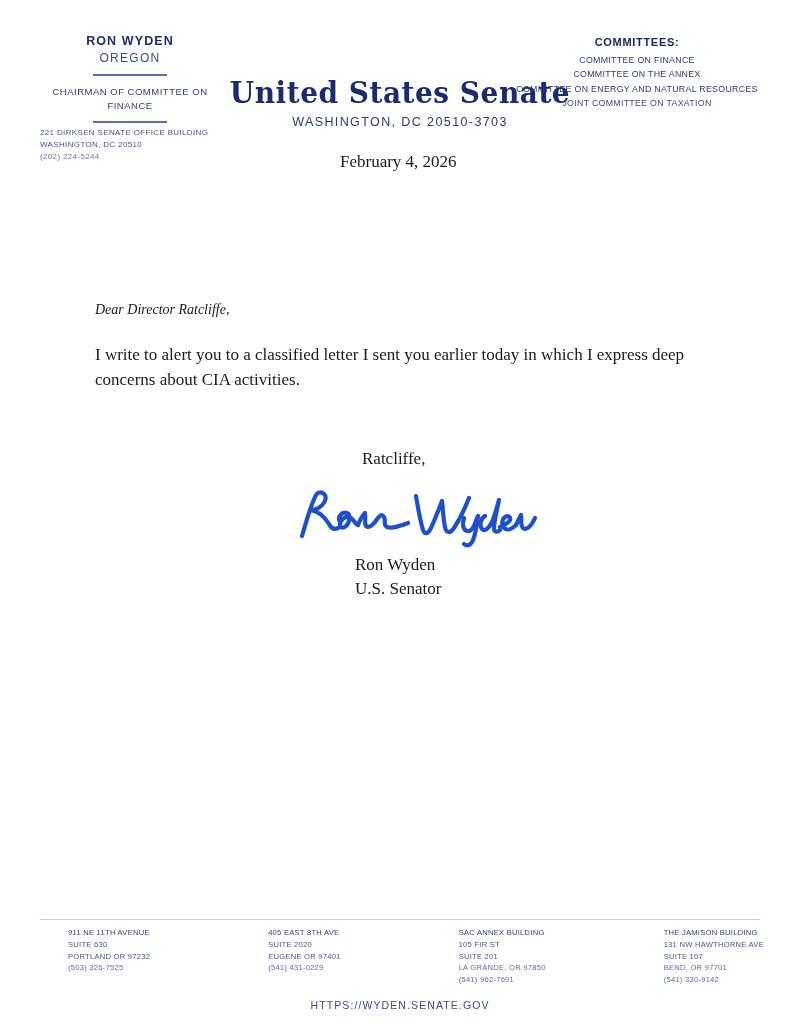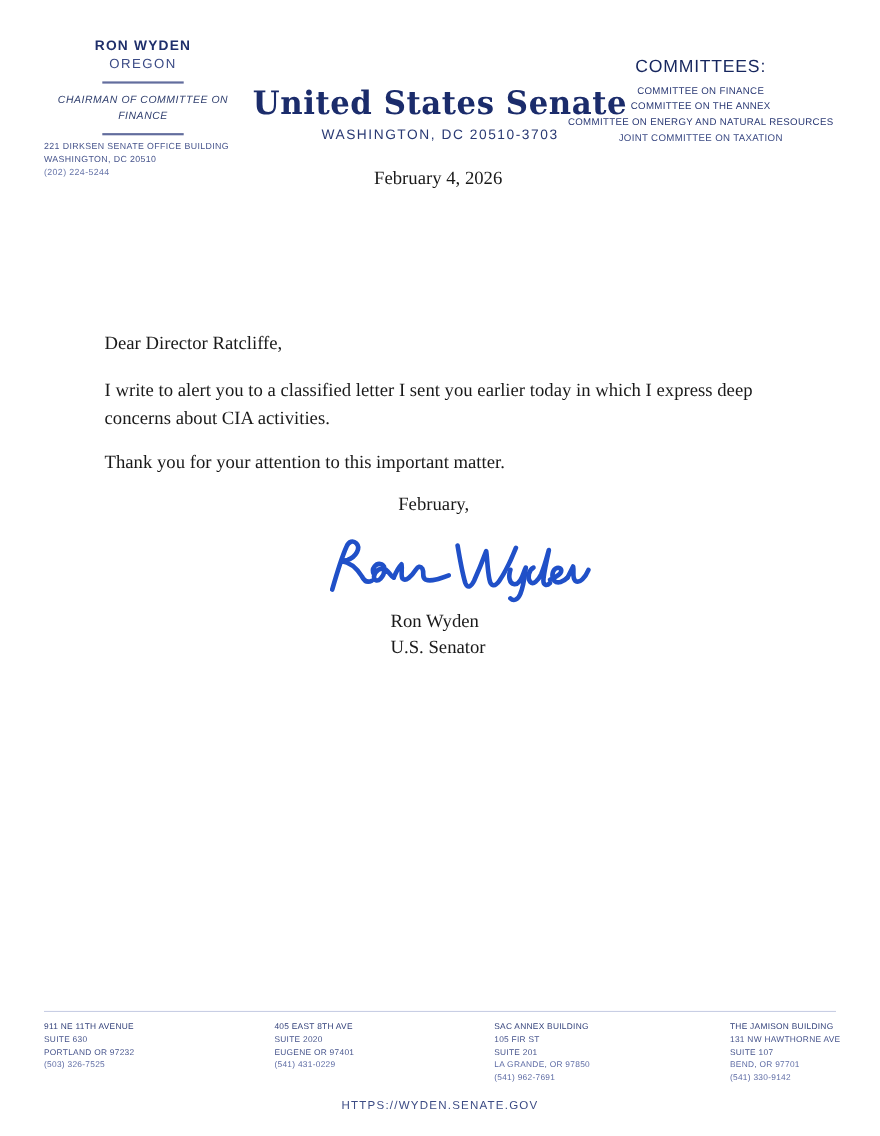--- a/index.html
+++ b/index.html
@@ -58,21 +58,20 @@
     background: #46548c;
     margin: 9px auto 9px auto;
     opacity: .85;
   }
   .lh-rule.second { margin-top: 8px; }
   .lh-chair {
     font-size: 9.5px;
     letter-spacing: .5px;
     line-height: 1.45;
     color: #31406f;
-    font-style: italic;
   }
 
   .lh-address {
     position: absolute;
     left: 40px;
     top: 127px;
     width: 220px;
     font-family: "Liberation Sans", sans-serif;
     font-size: 8px;
     line-height: 1.52;
@@ -110,25 +109,24 @@
   .lh-right {
     position: absolute;
     right: 28px;
     top: 36px;
     width: 270px;
     text-align: center;
     font-family: "Liberation Sans", sans-serif;
     color: #2b3a75;
   }
   .lh-comm-title {
-    font-size: 16px;
-    font-weight: normal;
+    font-size: 11px;
+    font-weight: bold;
     letter-spacing: .7px;
     color: #16265e;
-    margin-top: 16px;
   }
   .lh-comm-list {
     margin-top: 5px;
     font-size: 8.8px;
     line-height: 1.62;
     letter-spacing: .3px;
   }
   .lh-comm-list div:nth-child(4) { color: #3b4a84; }
   .lh-comm-list div:nth-child(5) { color: #5766a0; font-size: 8.2px; }
 
@@ -145,21 +143,22 @@
     left: 95px;
     top: 196px;
     font-size: 17px;
     line-height: 1.47;
   }
 
   .salutation {
     position: absolute;
     left: 95px;
     top: 302px;
-    font-size: 17px;
+    font-size: 14px;
+    font-style: italic;
   }
 
   .para1 {
     position: absolute;
     left: 95px;
     top: 343px;
     width: 600px;
     font-size: 17px;
     line-height: 1.46;
   }
@@ -219,21 +218,21 @@
     top: 14px;
     width: 724px;
     display: flex;
     justify-content: space-between;
     font-family: "Liberation Sans", sans-serif;
     font-size: 7.6px;
     line-height: 1.55;
     letter-spacing: .25px;
     color: #46548c;
   }
-  .office { white-space: nowrap; }
+  .office { white-space: nowrap; margin-left: 28px; }
   .office div:nth-child(1) { color: #2f3e78; }
   .office div:nth-child(4),
   .office div:nth-child(5) { color: #5d6ba4; }
 
   .website {
     position: absolute;
     left: 0;
     top: 86px;
     width: 800px;
     text-align: center;
@@ -282,23 +281,22 @@
       </div>
     </div>
   </div>
 
   <div class="date">February 4, 2026</div>
 
 
   <div class="salutation">Dear Director Ratcliffe,</div>
 
   <div class="para1">I write to alert you to a classified letter I sent you earlier today in which I express deep concerns about CIA activities.</div>
-  <div class="para2">Thank you for your attention to this important matter.</div>
-
-  <div class="closing">February,</div>
+
+  <div class="closing">Ratcliffe,</div>
 
   <div class="signature">
     <svg viewBox="0 0 250 75" preserveAspectRatio="xMidYMid meet" aria-hidden="true">
       <g fill="none" stroke="#2050c8" stroke-width="4.2" stroke-linecap="round" stroke-linejoin="round">
 
         <path d="M14,58 C18,44 22,30 27,19 C29,14 33,13 36,16 C40,20 36,28 28,31 C24,32 22,32 22,32 C30,33 36,38 41,46 C43,50 46,52 50,50"></path>
 
         <path d="M52,44 C49,39 54,33 59,35 C63,37 62,44 58,48 C55,51 52,50 52,46 C53,41 58,37 63,40 C66,42 67,46 70,47"></path>
 
         <path d="M70,47 C72,42 75,37 77,35 C78,40 76,45 78,48 C81,51 86,46 90,40 C92,37 94,36 96,39 C98,43 95,47 99,49 C104,51 112,48 120,45"></path>

